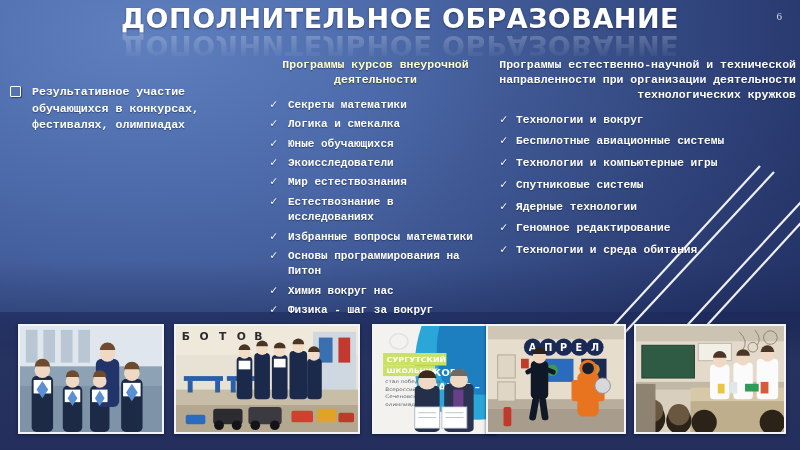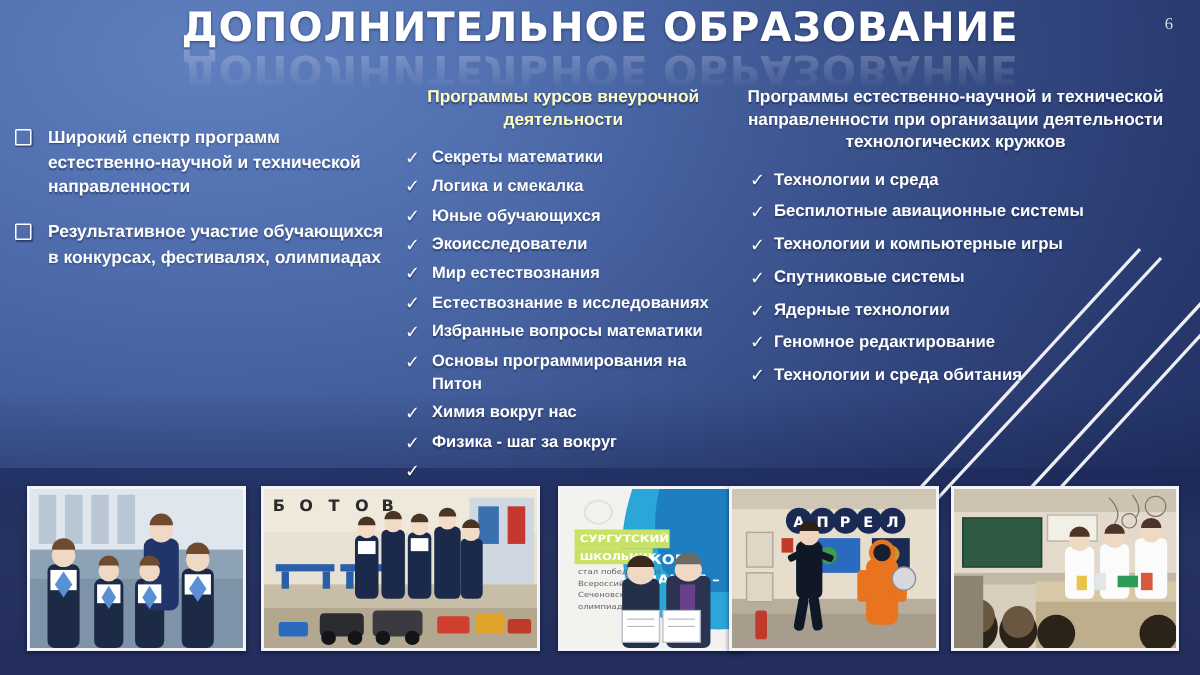--- a/index.html
+++ b/index.html
@@ -96,35 +96,36 @@
     top: 10px;
     font-size: 11px;
     color: #d7dced;
     font-family: "Liberation Serif", serif;
   }
 
   
   .col {
     position: absolute;
     color: #ffffff;
+    font-family: Liberation Mono, monospace;
   }
   .col-left  { left: 6px;  top: 84px;  width: 256px; }
   .col-mid   { left: 268px;top: 58px;  width: 215px; }
   .col-right { left: 478px;top: 58px;  width: 318px; }
 
   .col-head {
     text-align: center;
     font-size: 11.5px;
     font-weight: bold;
     line-height: 1.30;
     margin-bottom: 10px;
     text-shadow: 0 1px 1px rgba(10,20,50,0.5);
   }
   .col-head.gold { color: #ffffc9; }
-  .col-head.white { color: #ffffff; }
+  .col-head.white { color: #ffffff; text-align: right; }
 
   ul.sq, ul.ck {
     list-style: none;
     margin: 0;
     padding: 0;
   }
   ul.sq li {
     position: relative;
     padding-left: 26px;
     margin-bottom: 13px;
@@ -217,24 +218,20 @@
 
   <div class="title-wrap">
     <div class="title">ДОПОЛНИТЕЛЬНОЕ ОБРАЗОВАНИЕ</div>
     <div class="title-reflect">ДОПОЛНИТЕЛЬНОЕ ОБРАЗОВАНИЕ</div>
   </div>
 
   <div class="page-number">6</div>
 
   <div class="col col-left">
     <ul class="sq">
-      <li>
-        <span class="bullet-sq"></span>
-        <span>Широкий спектр программ естественно-научной и технической направленности</span>
-      </li>
       <li>
         <span class="bullet-sq"></span>
         <span>Результативное участие обучающихся в конкурсах, фестивалях, олимпиадах</span>
       </li>
     </ul>
   </div>
 
   <div class="col col-mid">
     <div class="col-head gold">Программы курсов внеурочной деятельности</div>
     <ul class="ck">
@@ -248,21 +245,21 @@
       <li><span class="bullet-ck">✓</span><span>Основы программирования на Питон</span></li>
       <li><span class="bullet-ck">✓</span><span>Химия вокруг нас</span></li>
       <li><span class="bullet-ck">✓</span><span>Физика - шаг за вокруг</span></li>
       <li><span class="bullet-ck">✓</span></li>
     </ul>
   </div>
 
   <div class="col col-right">
     <div class="col-head white">Программы естественно-научной и технической направленности при организации деятельности технологических кружков</div>
     <ul class="ck">
-      <li><span class="bullet-ck">✓</span><span>Технологии и среда</span></li>
+      <li><span class="bullet-ck">✓</span><span>Технологии и вокруг</span></li>
       <li><span class="bullet-ck">✓</span><span>Беспилотные авиационные системы</span></li>
       <li><span class="bullet-ck">✓</span><span>Технологии и компьютерные игры</span></li>
       <li><span class="bullet-ck">✓</span><span>Спутниковые системы</span></li>
       <li><span class="bullet-ck">✓</span><span>Ядерные технологии</span></li>
       <li><span class="bullet-ck">✓</span><span>Геномное редактирование</span></li>
       <li><span class="bullet-ck">✓</span><span>Технологии и среда обитания</span></li>
     </ul>
   </div>
 
   <div class="photos">

